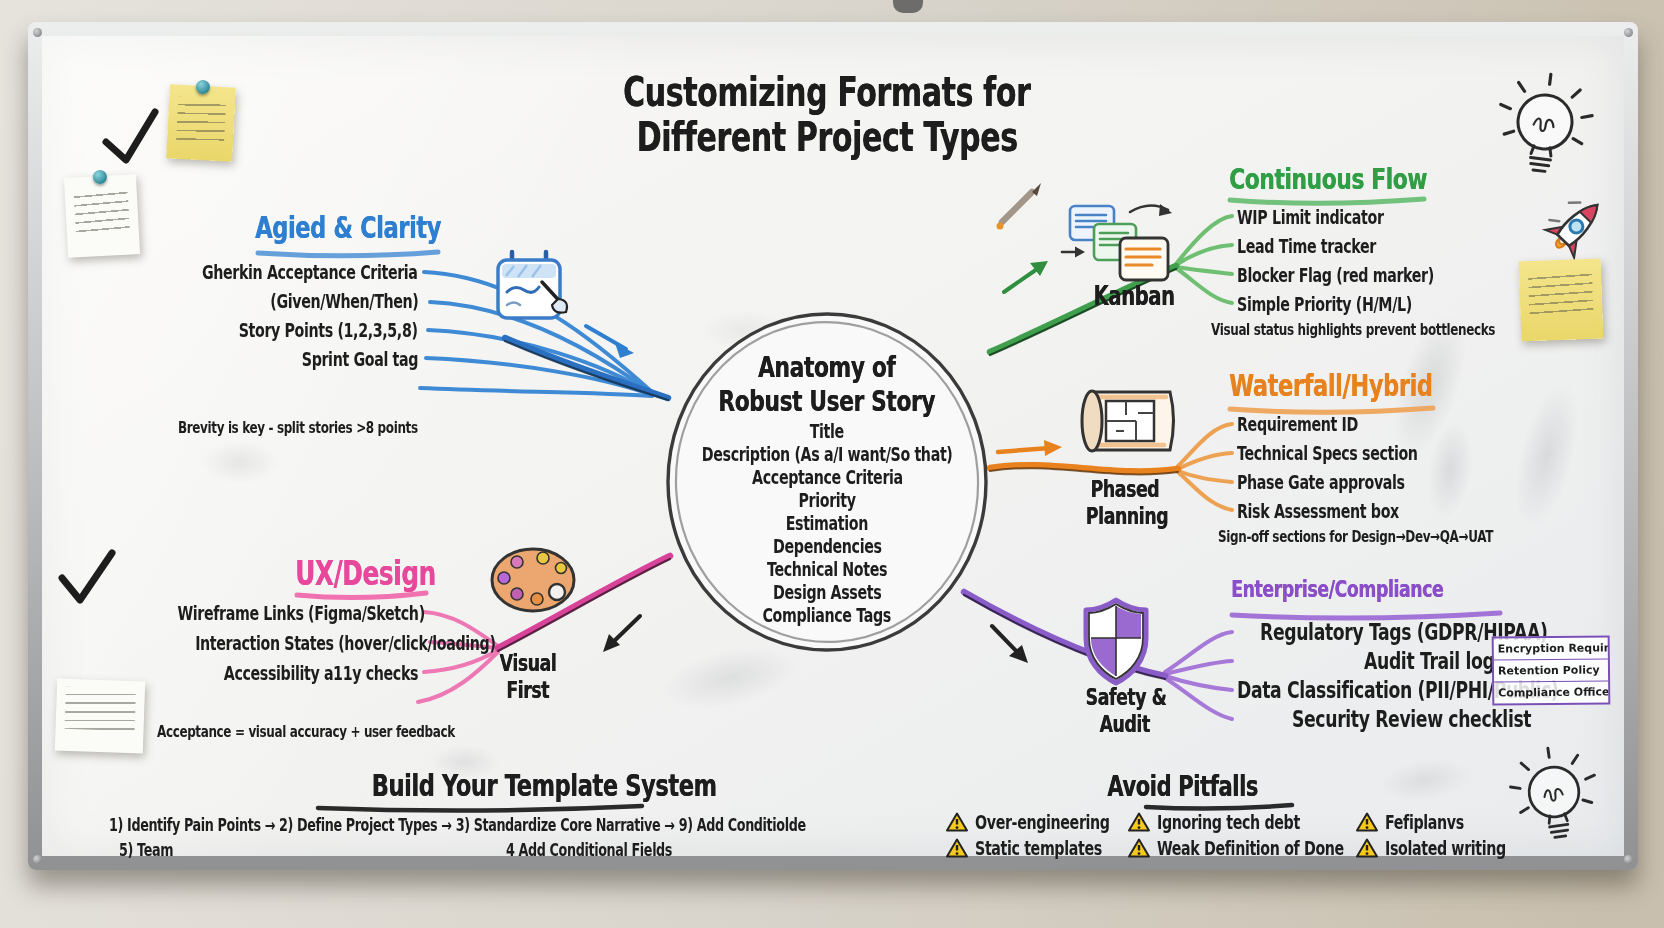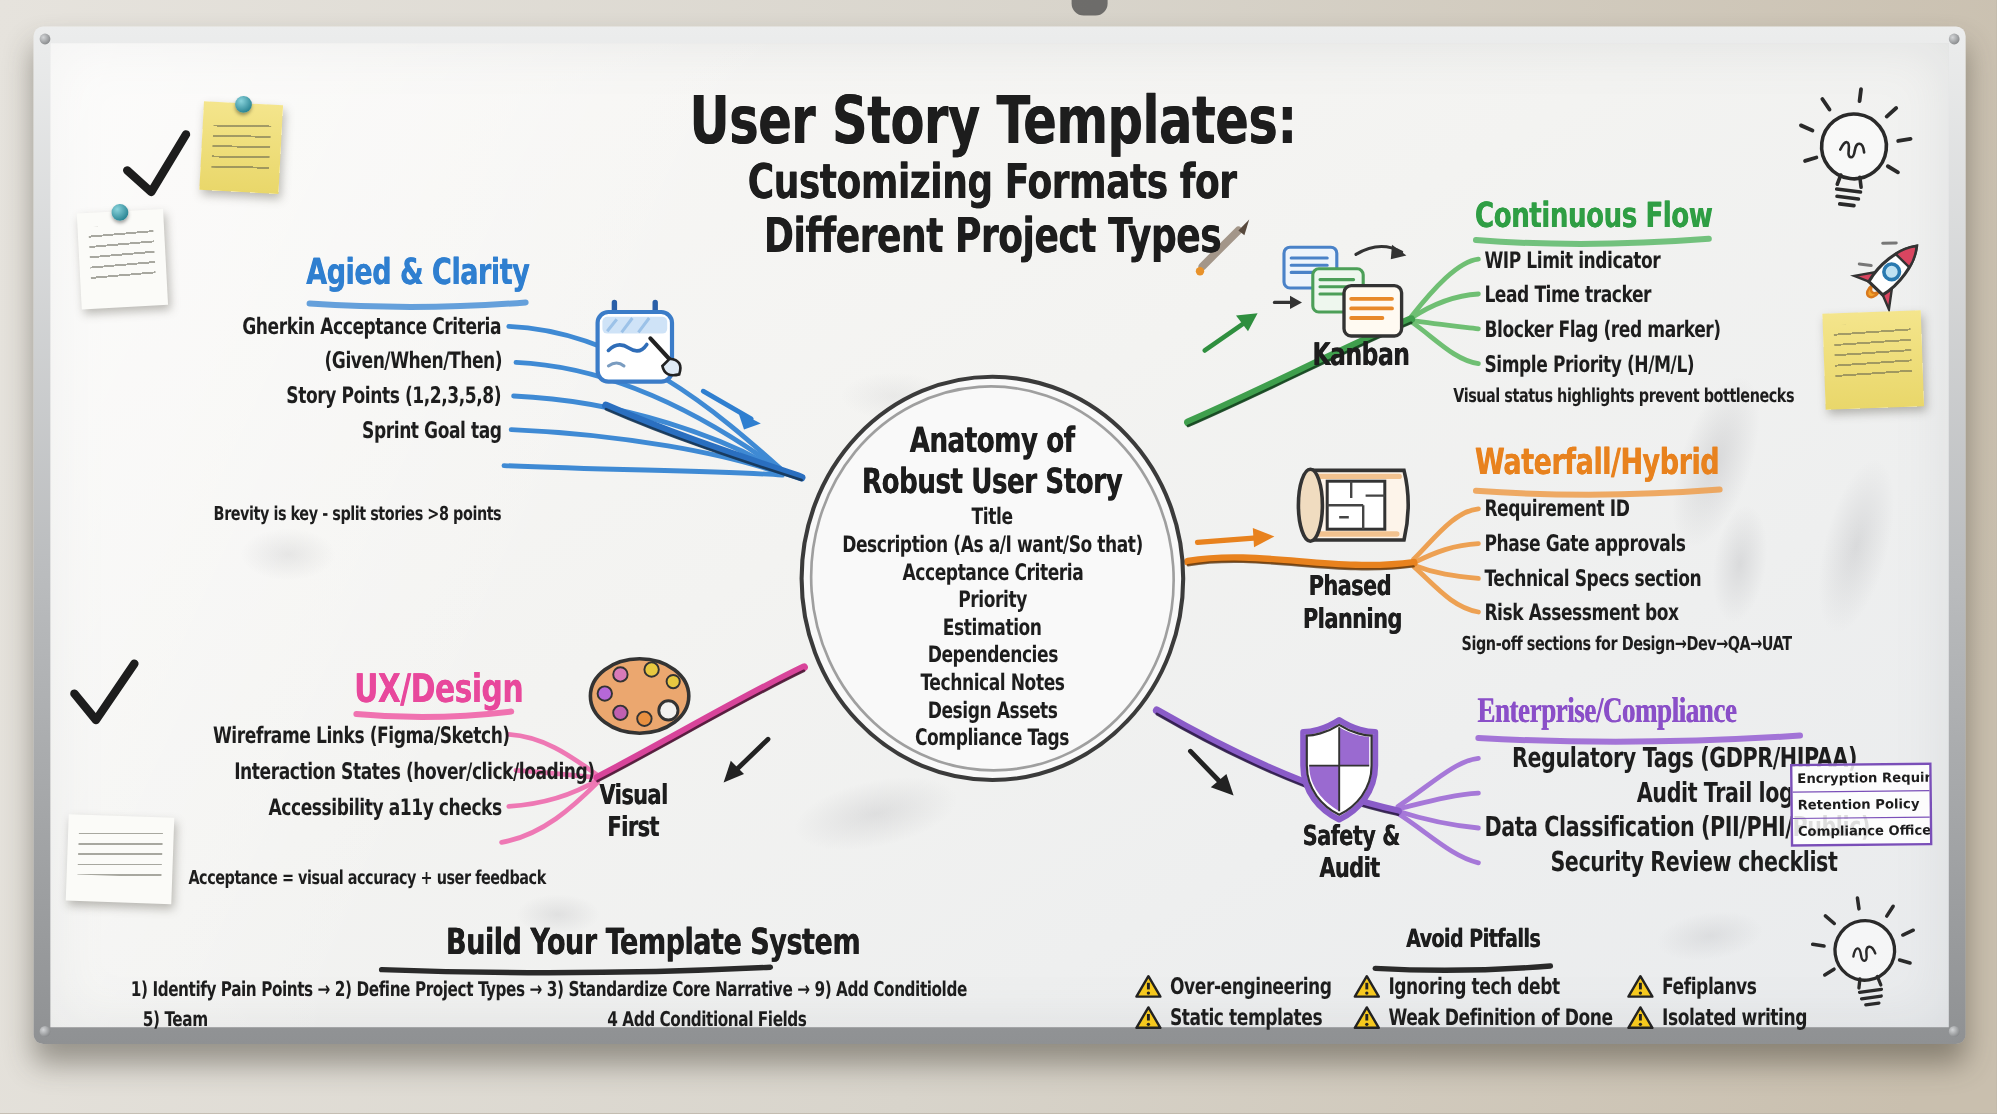--- a/index.html
+++ b/index.html
@@ -213,21 +213,20 @@
     </g>
 
     <g transform="translate(996,182)">
       <path d="M6,40 L36,10" stroke="#a39689" stroke-width="6.5" stroke-linecap="round"></path>
       <path d="M36,10 L45,1 L41,14 Z" fill="#57493d"></path>
       <circle cx="4" cy="44" r="3.5" fill="#e8922a"></circle>
     </g>
   </svg>
 
   <div class="abs hand" style="left:427px;top:70px;width:800px;text-align:center;">
-    <div style="font-size:55px;line-height:60px;"><span class="tx o-c hd">User Story Templates:</span></div>
     <div style="font-size:40px;line-height:45px;"><span class="tx o-c hd">Customizing Formats for</span></div>
     <div style="font-size:40px;line-height:45px;"><span class="tx o-c hd">Different Project Types</span></div>
   </div>
 
   <div class="abs hand" style="left:657px;top:350px;width:340px;text-align:center;">
     <div style="font-size:29px;line-height:34px;"><span class="tx o-c hd">Anatomy of</span></div>
     <div style="font-size:29px;line-height:34px;"><span class="tx o-c hd">Robust User Story</span></div>
     <div class="list" style="font-size:19px;line-height:23px;margin-top:2px;">
       <div><span class="tx o-c">Title</span></div>
       <div><span class="tx o-c">Description (As a/I want/So that)</span></div>
@@ -256,31 +255,31 @@
     <div><span class="tx o-l">Lead Time tracker</span></div>
     <div><span class="tx o-l">Blocker Flag (red marker)</span></div>
     <div><span class="tx o-l">Simple Priority (H/M/L)</span></div>
   </div>
   <div class="abs hand note-t" style="left:1211px;top:320px;"><span class="tx o-l">Visual status highlights prevent bottlenecks</span></div>
   <div class="abs hand hd" style="left:1080px;top:281px;width:95px;text-align:center;font-size:26px;"><span class="tx o-c">Kanban</span></div>
 
   <div class="abs hand hd" style="left:1229px;top:368px;font-size:30px;color:#e8821e;"><span class="tx o-l">Waterfall/Hybrid</span></div>
   <div class="abs hand list" style="left:1237px;top:410px;font-size:19px;line-height:29px;">
     <div><span class="tx o-l">Requirement ID</span></div>
+    <div><span class="tx o-l">Technical Specs section</span></div>
     <div><span class="tx o-l">Phase Gate approvals</span></div>
-    <div><span class="tx o-l">Technical Specs section</span></div>
     <div><span class="tx o-l">Risk Assessment box</span></div>
   </div>
   <div class="abs hand note-t" style="left:1218px;top:527px;"><span class="tx o-l">Sign-off sections for Design→Dev→QA→UAT</span></div>
   <div class="abs hand hd" style="left:1072px;top:476px;width:105px;text-align:center;font-size:23px;line-height:27px;">
     <div><span class="tx o-c">Phased</span></div>
     <div><span class="tx o-c">Planning</span></div>
   </div>
 
-  <div class="abs hand hd" style="left:1231px;top:576px;font-size:30px;color:#8a4fc8;font-family:Liberation Serif, serif;"><span class="tx o-l">Enterprise/Compliance</span></div>
+  <div class="abs hand hd" style="left:1231px;top:576px;font-size:23px;color:#8a4fc8;"><span class="tx o-l">Enterprise/Compliance</span></div>
   <div class="abs hand list" style="left:1237px;top:618px;font-size:23px;line-height:29px;text-align:center;">
     <div><span class="tx o-l">Regulatory Tags (GDPR/HIPAA)</span></div>
     <div><span class="tx o-l">Audit Trail log</span></div>
     <div><span class="tx o-l">Data Classification (PII/PHI/Public)</span></div>
     <div><span class="tx o-l">Security Review checklist</span></div>
   </div>
   <div class="abs sidebox" style="left:1492px;top:636px;width:114px;">
     <div>Encryption Required</div>
     <div>Retention Policy</div>
     <div>Compliance Officer</div>
@@ -300,21 +299,21 @@
   <div class="abs hand hd" style="left:478px;top:650px;width:100px;text-align:center;font-size:23px;line-height:27px;">
     <div><span class="tx o-c">Visual</span></div>
     <div><span class="tx o-c">First</span></div>
   </div>
 
   <div class="abs hand hd" style="left:314px;top:768px;width:330px;text-align:center;font-size:30px;"><span class="tx o-c">Build Your Template System</span></div>
   <div class="abs hand" style="left:109px;top:815px;font-size:17px;"><span class="tx o-l">1) Identify Pain Points → 2) Define Project Types → 3) Standardize Core Narrative → 9) Add Conditiolde</span></div>
   <div class="abs hand" style="left:119px;top:840px;font-size:17px;"><span class="tx o-l">5) Team</span></div>
   <div class="abs hand" style="left:506px;top:840px;font-size:17px;"><span class="tx o-l">4 Add Conditional Fields</span></div>
 
-  <div class="abs hand hd" style="left:1152px;top:770px;width:150px;text-align:center;font-size:21px;"><span class="tx o-c">Avoid Pitfalls</span></div>
+  <div class="abs hand hd" style="left:1082px;top:770px;width:150px;text-align:center;font-size:28px;"><span class="tx o-c">Avoid Pitfalls</span></div>
 
   <div class="abs pit" style="left:946px;top:810px;">
     <svg width="22" height="20" viewBox="0 0 22 20">
         <path d="M11,1.5 L21,18.5 H1 Z" fill="#f6c91e" stroke="#222" stroke-width="2" stroke-linejoin="round"></path>
         <path d="M11,7 V12.5" stroke="#222" stroke-width="2.4"></path>
         <circle cx="11" cy="15.6" r="1.4" fill="#222"></circle>
       </svg>
     <span class="hand tx o-l" style="font-size:19px;">Over-engineering</span>
   </div>
   <div class="abs pit" style="left:946px;top:836px;">

